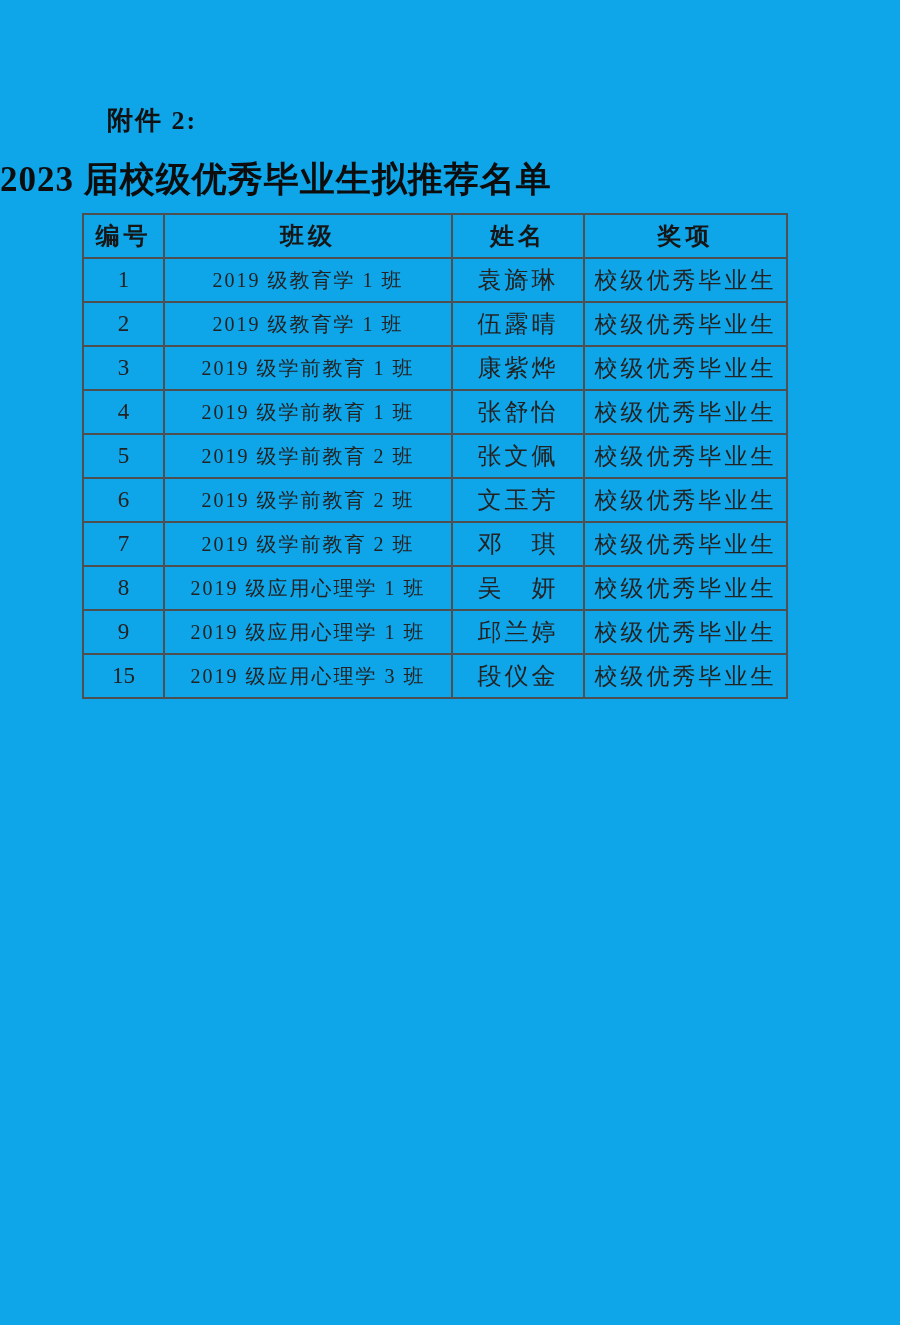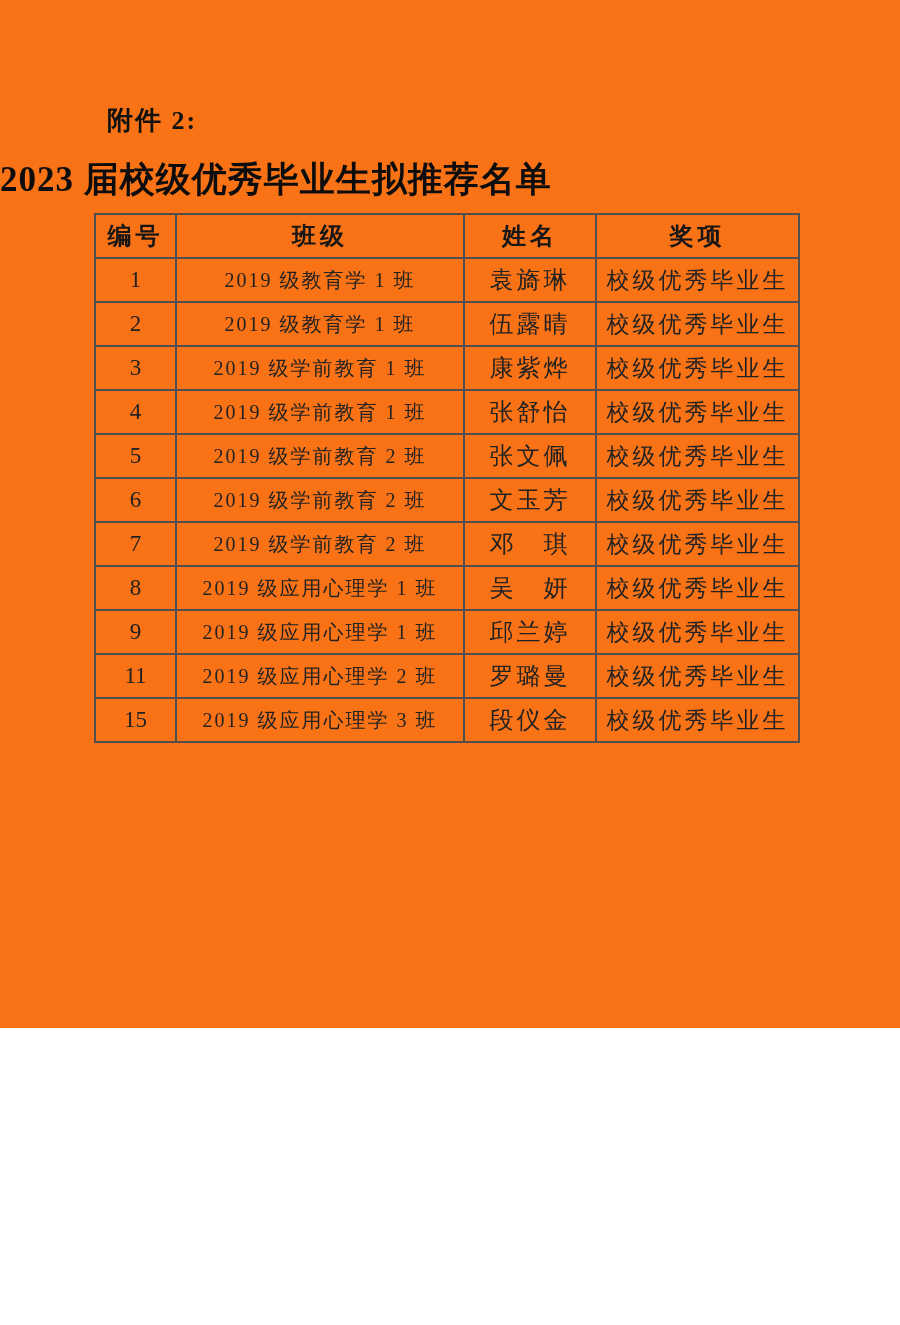--- a/index.html
+++ b/index.html
@@ -3,22 +3,22 @@
 <meta charset="utf-8">
 <style>
   html, body {
     margin: 0;
     padding: 0;
     background: #ffffff;
   }
   .doc-page {
     position: relative;
     width: 900px;
-    height: 1028px;
-    background: #f97316;
+    height: 1325px;
+    background: #0ea5e9;
     font-family: "Liberation Serif", "DejaVu Serif", serif;
     color: #1c1c1c;
     overflow: hidden;
   }
   .attachment-label {
     position: absolute;
     left: 107px;
     top: 103px;
     font-size: 26px;
     font-weight: bold;
@@ -33,21 +33,21 @@
     top: 156px;
     text-align: left;
     font-size: 35px;
     font-weight: bold;
     letter-spacing: 1px;
     color: #0d0d0d;
     white-space: pre;
   }
   table.roster {
     position: absolute;
-    left: 94px;
+    left: 82px;
     top: 213px;
     width: 704px;
     border-collapse: collapse;
     table-layout: fixed;
     border-radius: 30px;
   }
   .roster th, .roster td {
     border: 2px solid #4f4f4f;
     text-align: center;
     vertical-align: middle;
@@ -157,26 +157,20 @@
           <td class="c2">吴　妍</td>
           <td class="c3">校级优秀毕业生</td>
         </tr>
         <tr>
           <td class="c0">9</td>
           <td class="c1">2019 级应用心理学 1 班</td>
           <td class="c2">邱兰婷</td>
           <td class="c3">校级优秀毕业生</td>
         </tr>
         <tr>
-          <td class="c0">11</td>
-          <td class="c1">2019 级应用心理学 2 班</td>
-          <td class="c2">罗璐曼</td>
-          <td class="c3">校级优秀毕业生</td>
-        </tr>
-        <tr>
           <td class="c0">15</td>
           <td class="c1">2019 级应用心理学 3 班</td>
           <td class="c2">段仪金</td>
           <td class="c3">校级优秀毕业生</td>
         </tr>
       </tbody>
   </table>
 
 </div>
 

